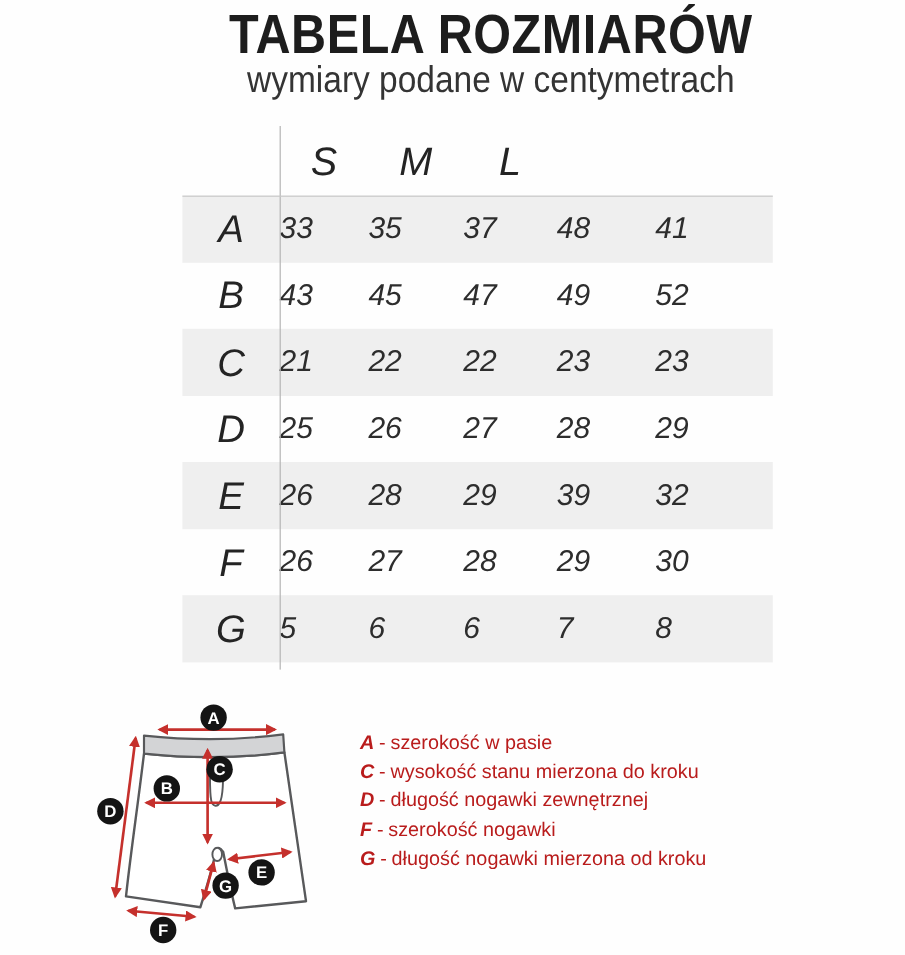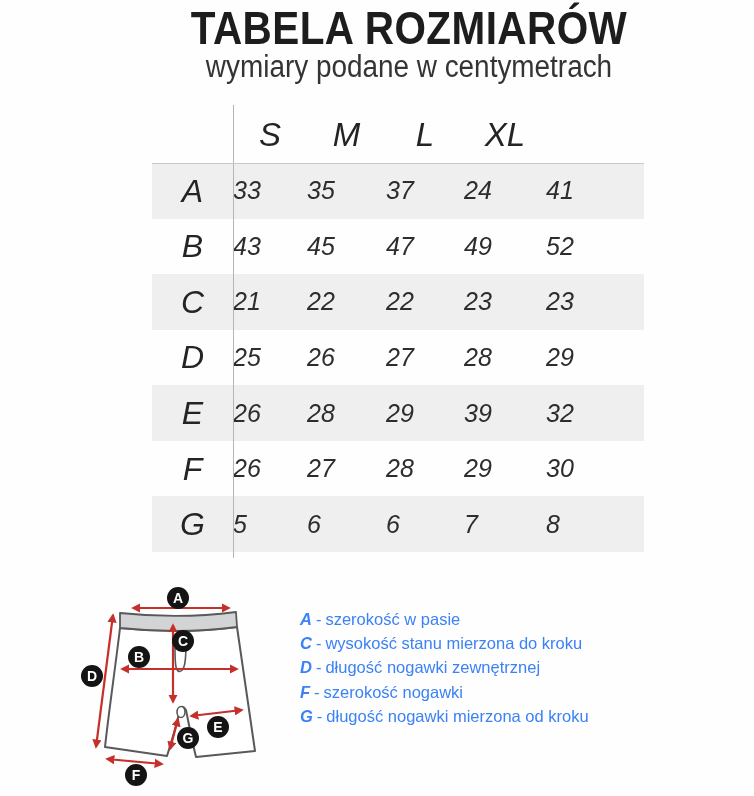--- a/index.html
+++ b/index.html
@@ -30,21 +30,21 @@
   .drow{height:55.57px;}
   .striped{background:#efefef;}
   .hcell{font-style:italic;font-size:33px;color:#242424;text-align:center;line-height:1;}
   .rlabel{font-style:italic;font-size:32px;color:#242424;text-align:center;line-height:1;}
   .cell{font-style:italic;font-size:25px;color:#2d2d2d;text-align:left;line-height:1;}
 
   
   .diagram{position:absolute;left:68px;top:586px;overflow:visible;}
 
   
-  .legend{position:absolute;left:300px;top:607px;font-size:16.5px;color:#3b82f6;}
+  .legend{position:absolute;left:300px;top:607px;font-size:16.5px;color:#b91c1c;}
   .legend-line{height:24.2px;line-height:24.2px;white-space:nowrap;}
   .ll{font-weight:bold;font-style:italic;margin-right:4px;}
   .ls{margin-right:4px;}
 </style>
 </head>
 <body>
 
 <div class="canvas">
 
   <div class="header-block">
@@ -54,30 +54,29 @@
 
   <div class="size-table">
     <div class="vline"></div>
     <div class="hline"></div>
 
     <div class="trow thead">
       <div class="hcell"></div>
       <div class="hcell">S</div>
       <div class="hcell">M</div>
       <div class="hcell">L</div>
-      <div class="hcell">XL</div>
       <div class="hcell"></div>
     </div>
 
     <div class="trow drow striped">
       <div class="rlabel">A</div>
       <div class="cell">33</div>
       <div class="cell">35</div>
       <div class="cell">37</div>
-      <div class="cell">24</div>
+      <div class="cell">48</div>
       <div class="cell">41</div>
       <div class="cell"></div>
     </div>
 
     <div class="trow drow">
       <div class="rlabel">B</div>
       <div class="cell">43</div>
       <div class="cell">45</div>
       <div class="cell">47</div>
       <div class="cell">49</div>

